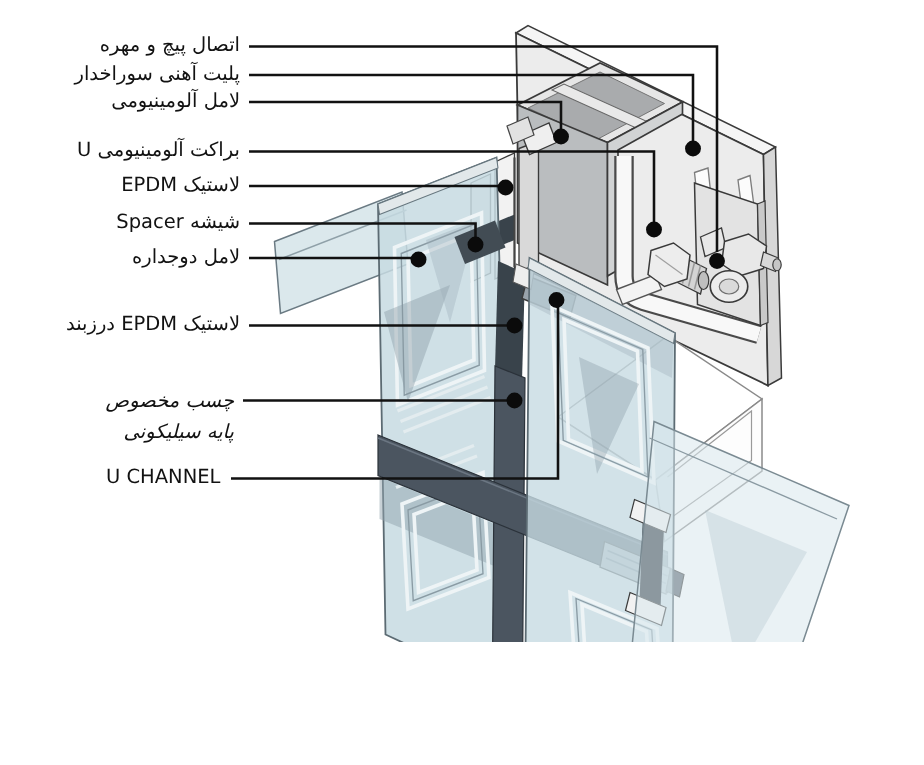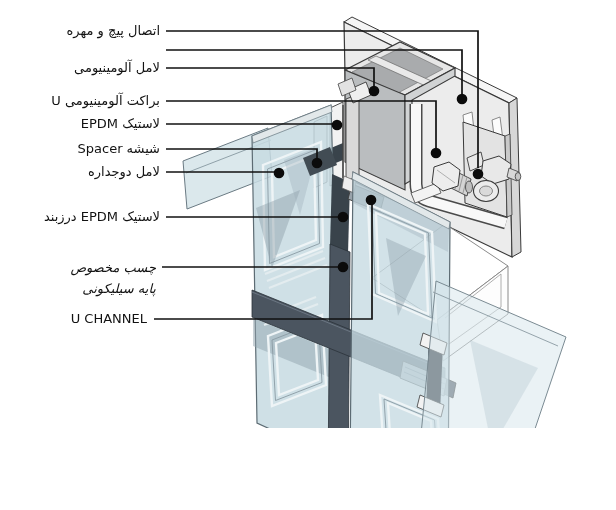--- a/index.html
+++ b/index.html
@@ -168,20 +168,21 @@
         <polyline points="166,217 339,217" class="leader"></polyline>
         <circle cx="343" cy="217" r="5.3" class="dot"></circle>
         <polyline points="162,267 339,267" class="leader"></polyline>
         <circle cx="343" cy="267" r="5.3" class="dot"></circle>
         <polyline points="154,319 372,319 372,203" class="leader"></polyline>
         <circle cx="371" cy="200" r="5.3" class="dot"></circle>
       </g>
 </svg>
 
 <div class="lbl lbl-1" style="top:21px">اتصال پیچ و مهره</div>
+<div class="lbl lbl-2" style="top:40px">پلیت آهنی سوراخدار</div>
 <div class="lbl lbl-4" style="top:91px">براکت آلومینیومی U</div>
 <div class="lbl lbl-3" style="top:58px">لامل آلومینیومی</div>
 <div class="lbl lbl-5" style="top:114px">لاستیک EPDM</div>
 <div class="lbl lbl-6" style="top:139px">شیشه Spacer</div>
 <div class="lbl lbl-7" style="top:162px">لامل دوجداره</div>
 <div class="lbl lbl-8" style="top:207px">لاستیک EPDM درزبند</div>
 <div class="lbl lbl-9" style="top:257px">
   <span>چسب مخصوص</span>
   <span class="l2">پایه سیلیکونی</span>
 </div>

